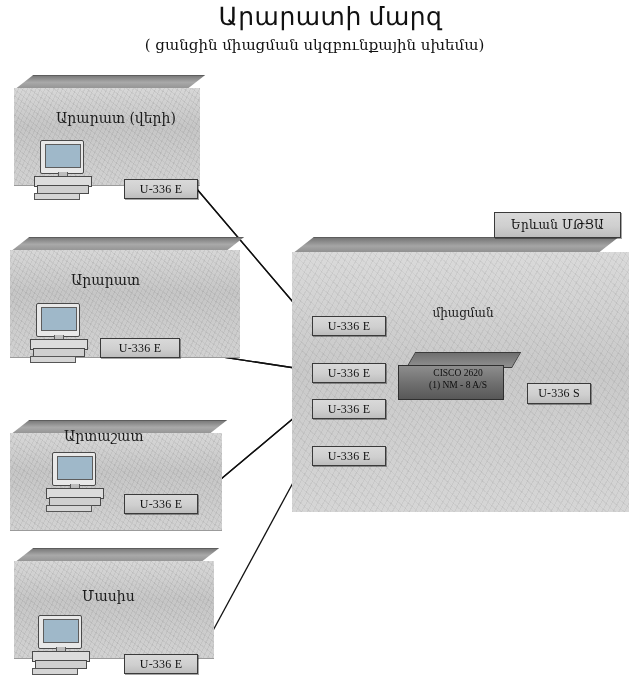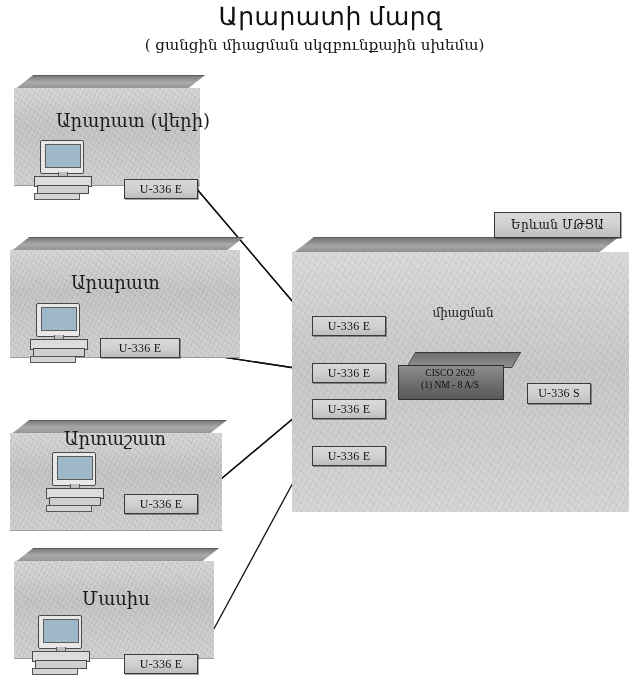--- a/index.html
+++ b/index.html
@@ -44,21 +44,21 @@
   .slab .face{
     position:absolute;left:0;
     background:
       repeating-linear-gradient(115deg, rgba(0,0,0,.055) 0 1px, rgba(0,0,0,0) 1px 4px),
       repeating-linear-gradient(38deg, rgba(0,0,0,.05) 0 1px, rgba(0,0,0,0) 1px 5px),
       linear-gradient(180deg,#d7d7d7 0%,#c6c6c6 40%,#d2d2d2 100%);
     border-bottom:1px solid #9b9b9b;
   }
   .slab-label{
     position:absolute;
-    font-size:18px;
+    font-size:14px;
     font-family:"DejaVu Serif", serif;
     color:#1b1b1b;
     white-space:nowrap;
   }
 
   
   .pc{position:absolute;}
   .pc .mon-out{
     position:absolute;left:6px;top:0;width:42px;height:32px;
     background:#e8e8e8;border:1px solid #4a4a4a;border-radius:2px;
@@ -108,20 +108,21 @@
   }
   .router .rface{
     position:absolute;left:0;top:13px;width:104px;height:33px;
     background:linear-gradient(180deg,#8d8d8d 0%,#6e6e6e 55%,#585858 100%);
     border:1px solid #2f2f2f;
   }
   .router .rtext{
     position:absolute;left:0;top:16px;width:104px;
     text-align:center;font-size:9.5px;color:#0e0e0e;line-height:1.25;
     font-family:"Liberation Serif", serif;
+    padding-left:8px;
   }
 
   
   .bigslab{position:absolute;left:292px;top:237px;width:337px;height:275px;}
   .bigslab .top{
     position:absolute;left:0;top:0;width:305px;height:16px;
     background:linear-gradient(180deg,#767676 0%,#a5a5a5 50%,#8a8a8a 100%);
     transform:skewX(-52deg);transform-origin:bottom left;
     border-top:1px solid #5d5d5d;
   }

